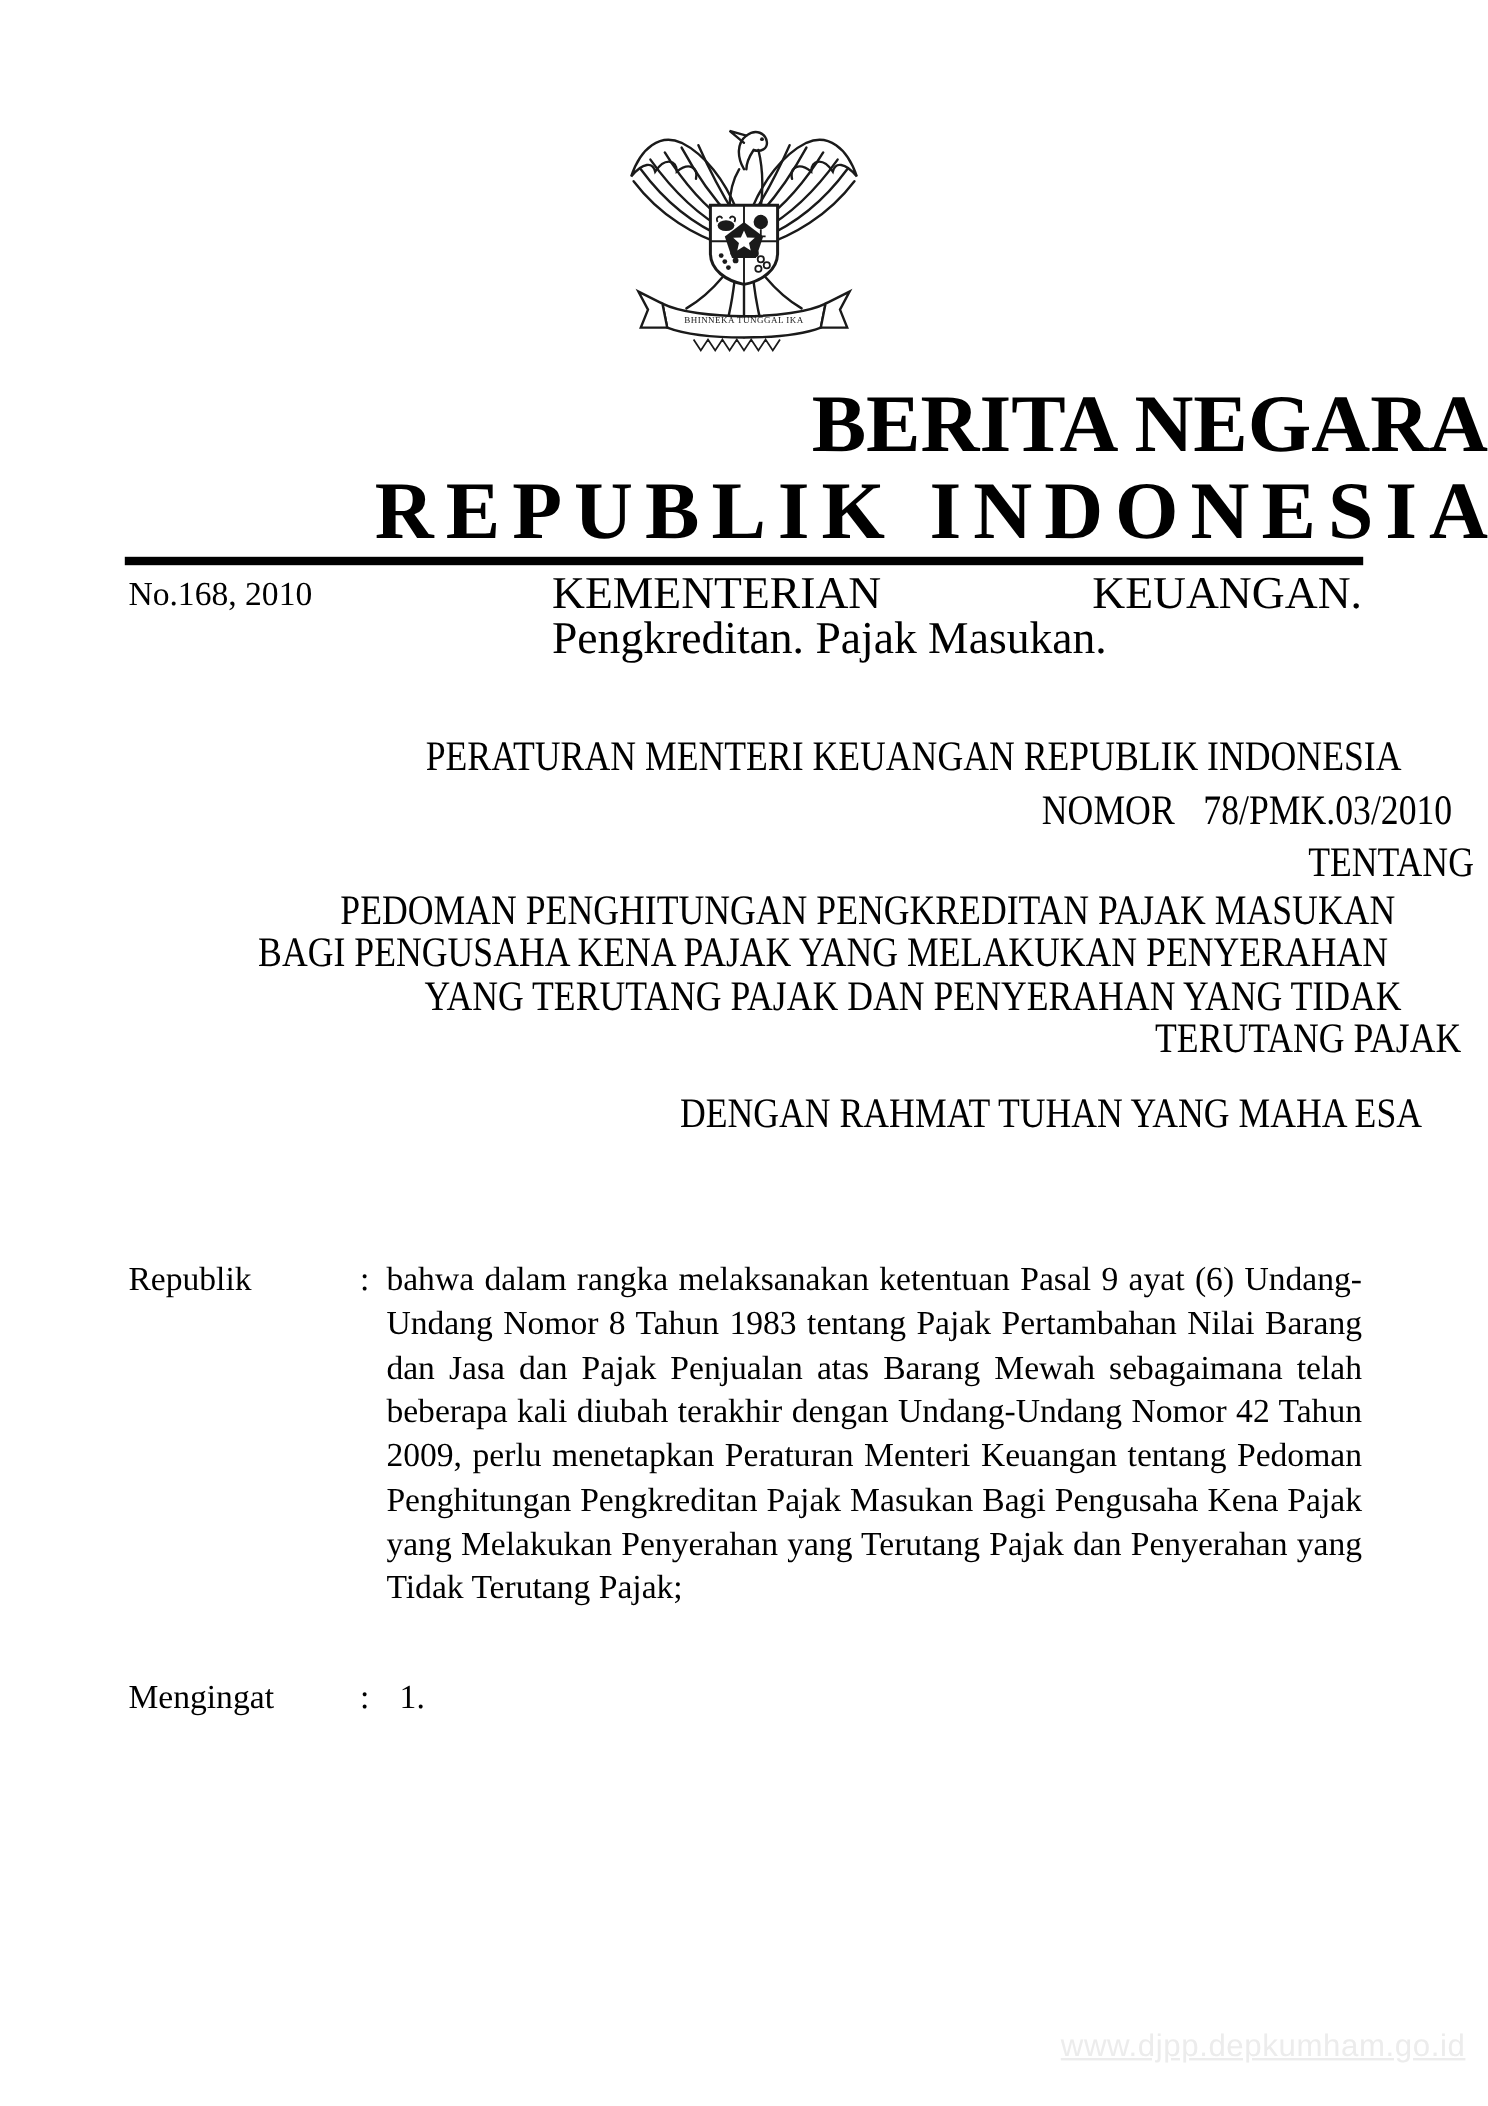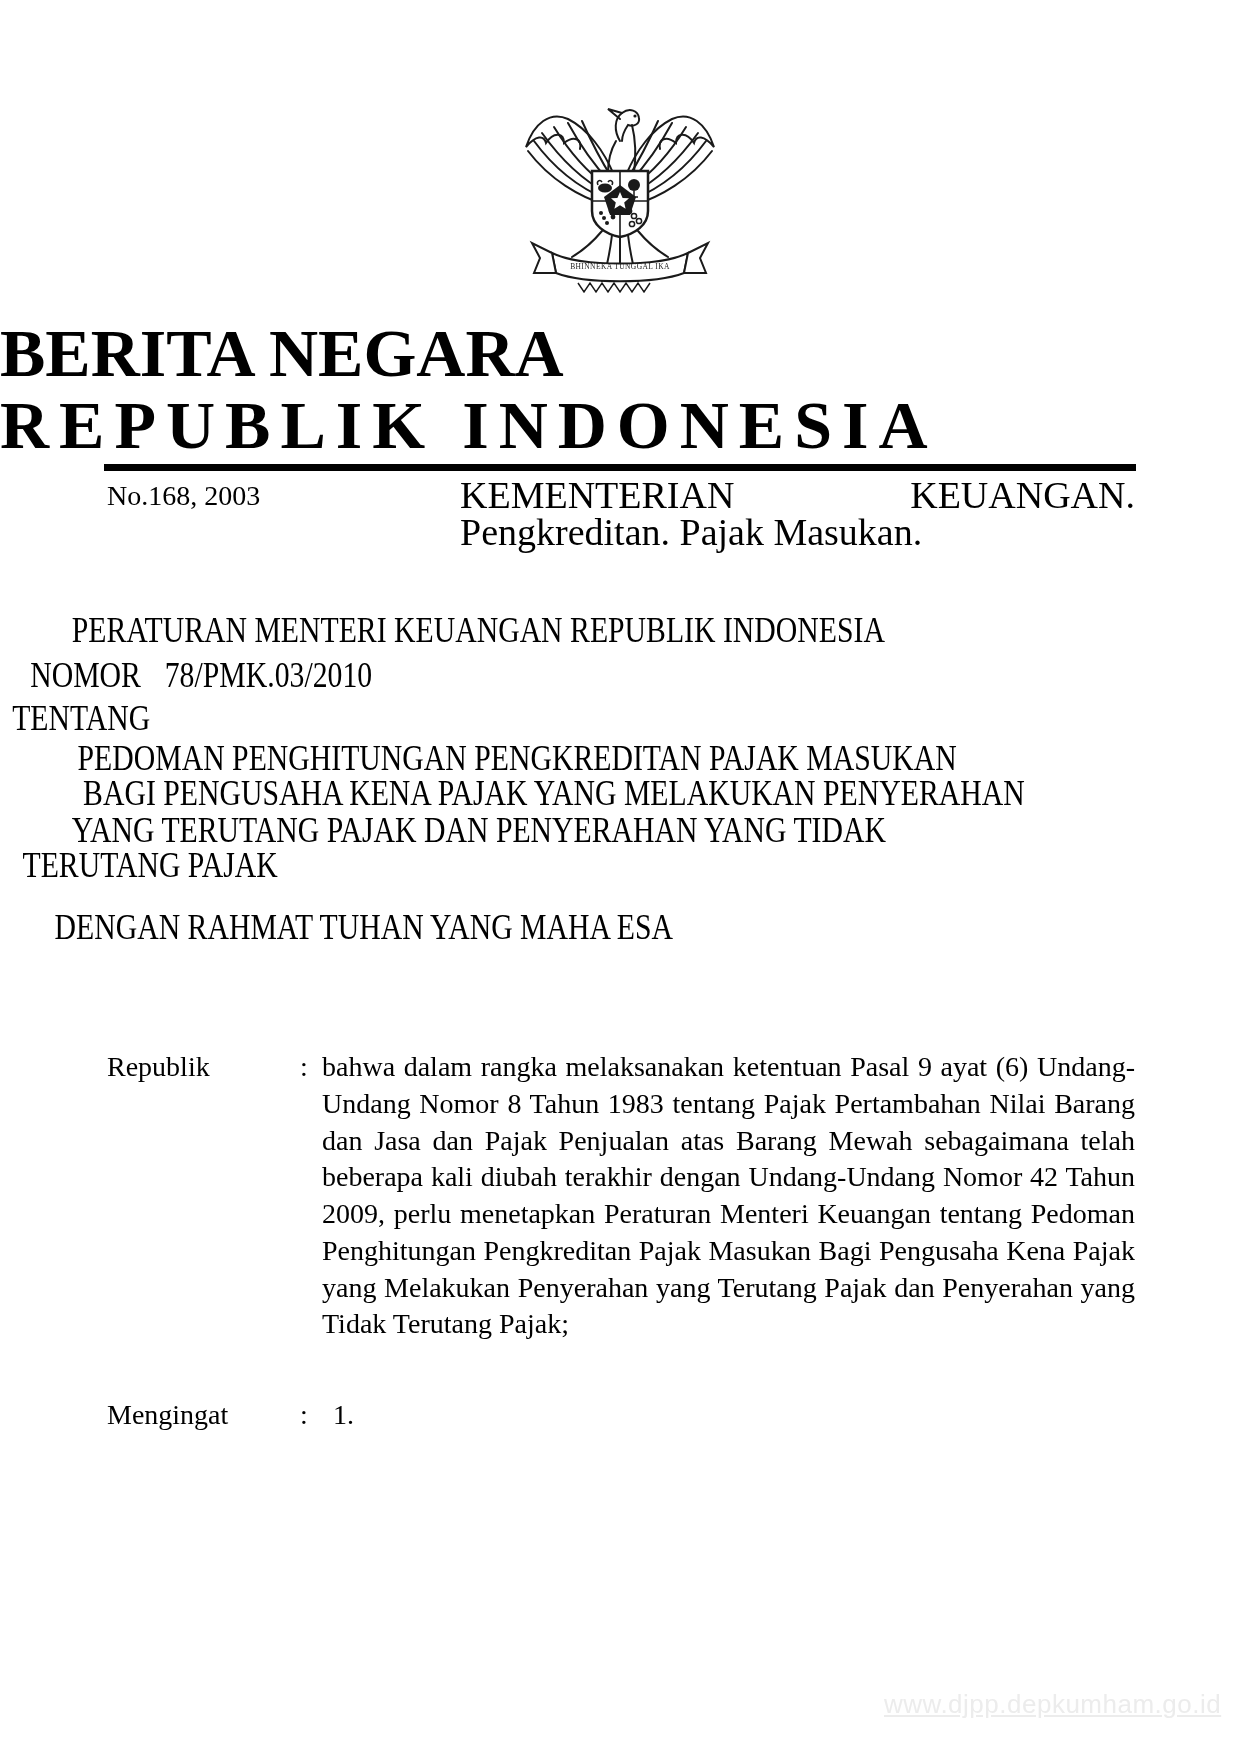--- a/index.html
+++ b/index.html
@@ -8,32 +8,32 @@
     width:1240px;height:1755px;
     margin:0 auto;
     background:#ffffff;
     font-family:"Liberation Serif", serif;
     color:#000;
     overflow:hidden;
   }
   .emblem{position:absolute;left:520px;top:85px;width:200px;height:213px;}
   .masthead-title{
     position:absolute;left:0;top:317px;width:100%;
-    text-align:left;font-weight:bold;font-size:68px;line-height:72px;
+    text-align:right;font-weight:bold;font-size:68px;line-height:72px;
     white-space:nowrap;
   }
   .masthead-line2{letter-spacing:10px;margin-right:-10px;}
   .rule{position:absolute;left:104px;top:464px;width:1032px;height:7px;background:#000;}
   .issue-no{position:absolute;left:107px;top:477px;font-size:28px;line-height:37px;}
   .header-subject{
     position:absolute;left:460px;top:477px;width:675px;
     font-size:38px;line-height:37px;text-align:justify;
   }
   .h-line{
-    position:absolute;left:0;width:100%;text-align:left;
+    position:absolute;left:0;width:100%;text-align:right;
     font-size:35px;line-height:40px;white-space:nowrap;
   }
   .cond{display:inline-block;transform:scaleX(0.85);transform-origin:50% 50%;white-space:nowrap;}
   .nomor-value{display:inline-block;margin-left:28px;}
   .body-label{position:absolute;font-size:28px;line-height:36.75px;}
   .para{
     position:absolute;font-size:28px;line-height:36.75px;
     text-align:justify;
   }
   .para-last-justify{text-align-last:justify;}
@@ -117,21 +117,21 @@
     <path d="M58 198 l6 9 6 -9 6 9 6 -9 6 9 6 -9 6 9 6 -9 6 9 6 -9 6 9 6 -9" fill="none" stroke="#1a1a1a" stroke-width="1.5"></path>
   </svg>
 
   <div class="masthead-title">
     <div>BERITA NEGARA</div>
     <div><span class="masthead-line2">REPUBLIK INDONESIA</span></div>
   </div>
 
   <div class="rule"></div>
 
-  <div class="issue-no">No.168, 2003</div>
+  <div class="issue-no">No.168, 2010</div>
   <div class="header-subject">KEMENTERIAN KEUANGAN. Pengkreditan. Pajak Masukan.</div>
 
   <div class="h-line" style="top:611px">
     <span class="cond">PERATURAN MENTERI KEUANGAN REPUBLIK INDONESIA</span>
   </div>
   <div class="h-line" style="top:656px">
     <span class="cond">
       <span>NOMOR</span><span class="nomor-value">78/PMK.03/2010</span>
     </span>
   </div>

